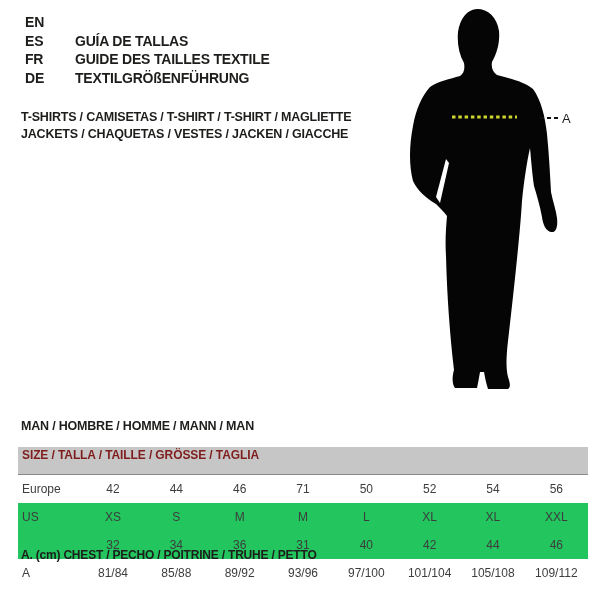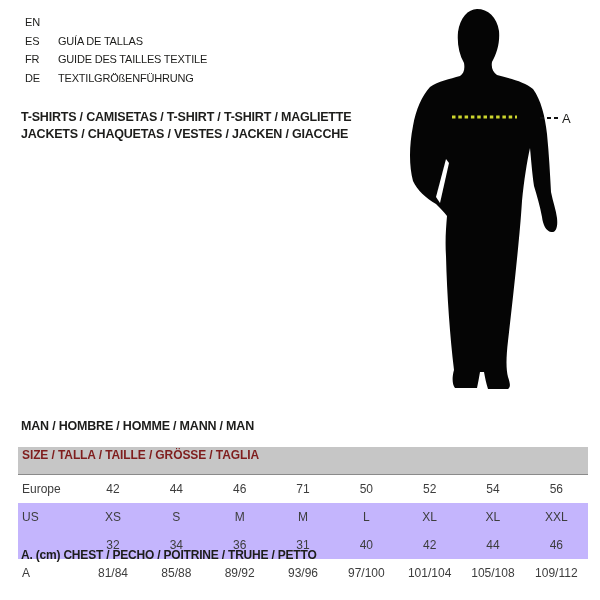--- a/index.html
+++ b/index.html
@@ -2,40 +2,40 @@
 <html><head>
 <meta charset="utf-8">
 <style>
   html,body { margin:0; padding:0; }
   body {
     width:600px; height:600px; position:relative; overflow:hidden;
     background:#ffffff; color:#1d1d1b;
     font-family:"Liberation Sans", sans-serif;
   }
   .lang-block { position:absolute; left:25px; top:13px; }
-  .lang-row { display:flex; line-height:18.5px; font-weight:normal; font-size:11px; letter-spacing:-0.2px; }
+  .lang-row { display:flex; line-height:18.5px; font-weight:bold; font-size:14px; letter-spacing:-0.2px;gap:17px; }
   .lang-code { width:33px; flex:0 0 33px; }
   .products { position:absolute; left:21px; top:109px; font-weight:bold; font-size:12.5px; line-height:17px; letter-spacing:-0.2px; }
   .figure { position:absolute; left:400px; top:5px; width:175px; height:390px; }
   .figure svg { display:block; }
   .figure text { font-family:"Liberation Sans", sans-serif; font-size:13px; fill:#1d1d1b; }
   .section-title { position:absolute; left:21px; top:419px; font-weight:bold; font-size:12.5px; letter-spacing:-0.2px; }
   table.size-table {
     position:absolute; left:18px; top:447px; width:570px;
     border-collapse:collapse; table-layout:fixed;
     font-size:12px; color:#3d3d3d;
   }
   table.size-table th.bar {
     background:#c6c6c6; color:#7f1d1d; font-weight:bold; font-size:12px;
     text-align:left; padding:1px 0 12px 4px; height:14px;
     border-bottom:1px solid #8a8a8a; letter-spacing:-0.1px;
   }
   table.size-table td { text-align:center; height:28px; padding:0; }
   table.size-table td.lbl { text-align:left; padding-left:4px; width:56px; }
-  table.size-table tr.shaded { background:#c4b5fd; }
+  table.size-table tr.shaded { background:#22c55e; }
   .footnote { position:absolute; left:21px; top:548px; font-weight:bold; font-size:12px; letter-spacing:-0.2px; }
 </style>
 </head>
 <body>
 
 <div class="lang-block">
   <div class="lang-row">
     <span class="lang-code">EN</span>
   </div>
   <div class="lang-row">

